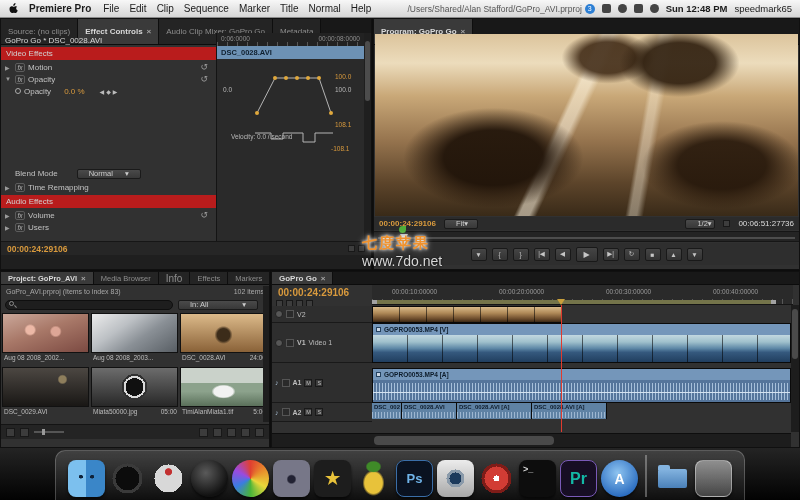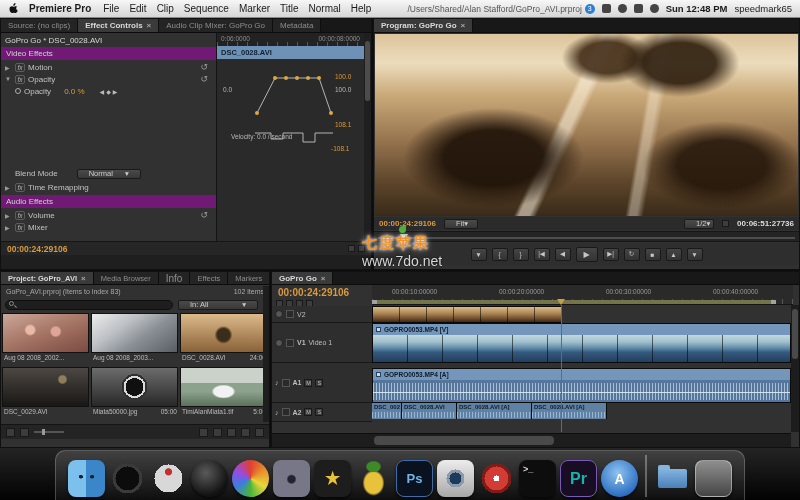--- a/index.html
+++ b/index.html
@@ -18,30 +18,30 @@
   .mright { margin-left:auto; display:flex; align-items:center; gap:7px; }
   .sicon { width:9px; height:9px; background:#444; border-radius:2px; }
   .sicon.round { border-radius:50%; }
   .badge3 { width:10px; height:10px; border-radius:50%; background:#2d7fd4; color:#fff;
     font-size:7px; display:flex; align-items:center; justify-content:center; }
   .mclock { font-weight:bold; font-size:9.5px; }
   .muser { font-size:9.5px; }
 
   
   .panel { position:absolute; background:#313131; border:1px solid #101010; overflow:hidden; }
-  .tabs { display:flex; height:14px; background:#181818; border-bottom:1px solid #0c0c0c; }
+  .tabs { display:flex; height:26px; background:#181818; border-bottom:1px solid #0c0c0c; }
   .tab { display:flex; align-items:center; gap:4px; padding:0 7px; font-size:8px; color:#8d8d8d;
     background:#242424; border-right:1px solid #0e0e0e; white-space:nowrap; }
   .tab.active { background:#3a3a3a; color:#d9d9d9;font-weight:bold; }
   .tabx { color:#a5a5a5; font-size:8px; }
 
   
   .ecrow { position:absolute; left:0; width:215px; height:12px; display:flex; align-items:center;
     gap:3px; padding:0 4px; font-size:8px; color:#c2c2c2; }
-  .echead { position:absolute; left:0; width:215px; height:13px; background:#701a75;
+  .echead { position:absolute; left:0; width:215px; height:13px; background:#b91c1c;
     display:flex; align-items:center; padding:0 5px; font-size:8px; color:#d2d2d2; }
   .tri { font-size:6px; color:#9a9a9a; width:7px; }
   .fxb { font-size:6.5px; font-style:italic; color:#b5b5b5; border:1px solid #5c5c5c;
     border-radius:2px; padding:0 1.5px; line-height:7px; }
   .rst { position:absolute; right:8px; color:#9d9d9d; font-size:9px; line-height:9px; }
   .orange { color:#d99a3d; }
   .stopw { width:6px; height:6px; border:1px solid #aaa; border-radius:50%; display:inline-block; }
   .kfnav { display:flex; gap:2px; margin-left:12px; }
   .kfnav span { font-size:6px; color:#bbb; }
   .dd { background:linear-gradient(#4a4a4a,#383838); border:1px solid #1a1a1a; border-radius:2px;
@@ -301,21 +301,21 @@
     </div>
     <div class="ecrow" style="top:190px;">
       <span class="tri">▶</span>
       <span class="fxb">fx</span>
       <span>Volume</span>
       <span class="rst">↺</span>
     </div>
     <div class="ecrow" style="top:202px;">
       <span class="tri">▶</span>
       <span class="fxb">fx</span>
-      <span>Mixer</span>
+      <span>Users</span>
     </div>
 
     <div class="ecright">
       <div class="ecruler">
         <span class="abs" style="left:4px;top:2px;">0:06:0000</span>
         <span class="abs" style="right:4px;top:2px;">00:00:08:0000</span>
         <div class="ticks"></div>
       </div>
       <div class="clipbar">
           <span>DSC_0028.AVI</span>
@@ -366,21 +366,21 @@
       <span class="orange" style="font-weight:bold;">00:00:24:29106</span>
       <span class="dd" style="width:34px;">
         <span>Fit</span>
           <span>▾</span>
       </span>
       <span class="dd" style="width:30px;margin-left:auto;">
         <span>1/2</span>
           <span>▾</span>
       </span>
       <span class="tlicon"></span>
-      <span style="color:#dcdcdc;font-weight:bold;">00:06:51:27736</span>
+      <span style="color:#dcdcdc;">00:06:51:27736</span>
     </div>
     <div class="scrub">
       <div class="scrubline"></div>
       <div class="scrubhead"></div>
     </div>
     <div class="transport">
       <span class="tbtn">▼</span>
       <span class="tbtn">{</span>
       <span class="tbtn">}</span>
       <span class="tbtn">|◀</span>

